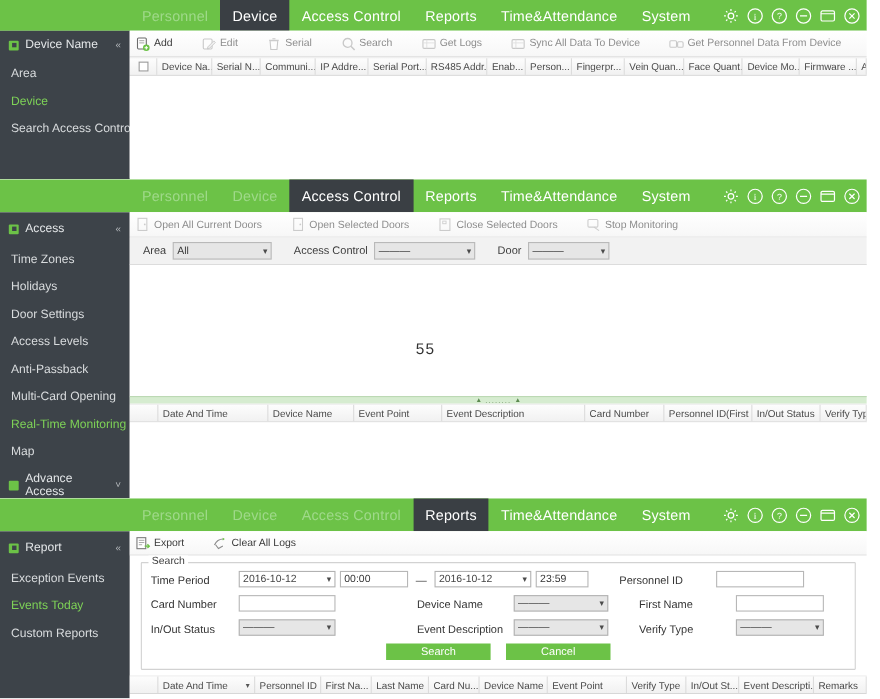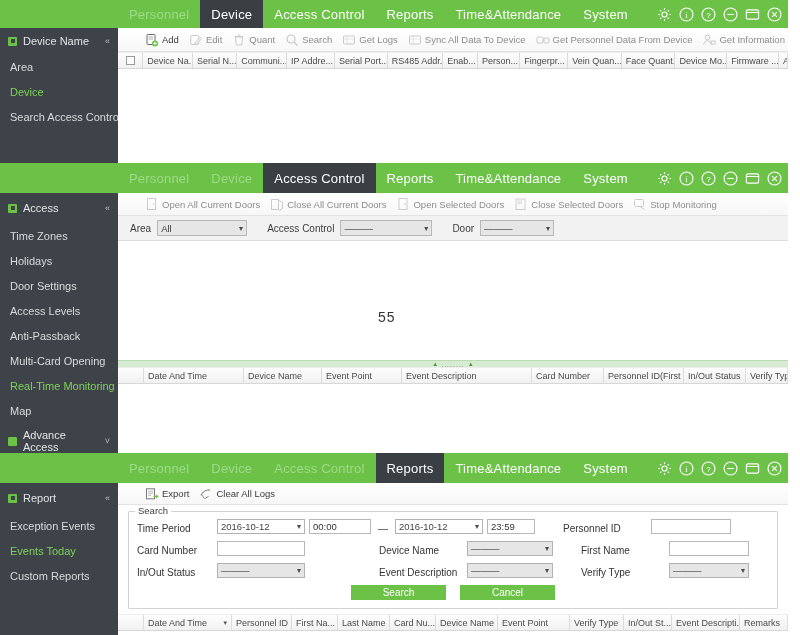--- a/index.html
+++ b/index.html
@@ -57,24 +57,24 @@
     display:flex; align-items:center; height:24px; padding:0 8px; gap:6px;
     font-size:11px; color:#e3e6e8;
   }
   .side-sub-head .sq { width:9px;height:9px;background:#6cc247;border-radius:1px;flex:none; }
   .side-sub-head .chev { margin-left:auto; font-size:9px; color:#b9bdc0; }
 
   .content { flex:1; background:#ffffff; position:relative; min-width:0; }
 
   
   .toolbar {
-    height:24px; display:flex; align-items:center; gap:0;
+    height:24px; display:flex; align-items:center; gap:16px;
     border-bottom:1px solid #e2e2e2;
     background:linear-gradient(#ffffff,#f7f7f7);
-    padding-left:22px; overflow:hidden;
+    padding-left:0; overflow:hidden;
   }
   .tb-btn {
     display:flex; align-items:center; gap:3px; padding:0 5px; height:22px;
     font-size:9.5px; color:#8d8d8d; white-space:nowrap;
   }
   .tb-btn.on { color:#3a3a3a; }
   .tb-ico { width:14px; height:14px; flex:none; opacity:.65; }
   .tb-ico.on { opacity:1; }
 
   
@@ -237,21 +237,21 @@
                   <rect x="1.8" y="2.5" width="8" height="9" rx="1" fill="#fff" stroke="#aeaeae" stroke-width="1"></rect>
                   <path d="M6 9.6l5.4-5.4 1.4 1.4L7.4 11l-1.9.5z" fill="#e9e9e9" stroke="#aeaeae" stroke-width=".8"></path>
                 </svg></span>
             <span>Edit</span>
           </div>
           <div class="tb-btn">
             <span class="tb-ico"><svg viewBox="0 0 14 14" width="14" height="14">
                   <path d="M3.5 4h7l-.7 8H4.2z" fill="#fff" stroke="#aeaeae" stroke-width="1"></path>
                   <path d="M2.6 3.6h8.8M5.6 2.2h2.8" stroke="#aeaeae" stroke-width="1"></path>
                 </svg></span>
-            <span>Quant</span>
+            <span>Serial</span>
           </div>
           <div class="tb-btn">
             <span class="tb-ico"><svg viewBox="0 0 14 14" width="14" height="14">
                   <circle cx="6" cy="6" r="4" fill="none" stroke="#aeaeae" stroke-width="1.2"></circle>
                   <path d="M9 9l3.4 3.4" stroke="#aeaeae" stroke-width="1.4"></path>
                 </svg></span>
             <span>Search</span>
           </div>
           <div class="tb-btn">
             <span class="tb-ico"><svg viewBox="0 0 14 14" width="14" height="14">
@@ -390,27 +390,20 @@
         <div class="toolbar" style="height:23px;">
           <div class="tb-btn">
             <span class="tb-ico"><svg viewBox="0 0 14 14" width="14" height="14">
                   <rect x="2.5" y="1.5" width="8" height="11" fill="none" stroke="#b4b4b4" stroke-width="1"></rect>
                   <circle cx="8.6" cy="7" r=".8" fill="#b4b4b4"></circle>
                 </svg></span>
             <span>Open All Current Doors</span>
           </div>
           <div class="tb-btn">
             <span class="tb-ico"><svg viewBox="0 0 14 14" width="14" height="14">
-                  <rect x="1.5" y="2.5" width="7" height="10" fill="none" stroke="#b4b4b4" stroke-width="1"></rect>
-                  <path d="M9 3.5l3.5 2v6l-3.5 2" fill="none" stroke="#b4b4b4" stroke-width="1"></path>
-                </svg></span>
-            <span>Close All Current Doors</span>
-          </div>
-          <div class="tb-btn">
-            <span class="tb-ico"><svg viewBox="0 0 14 14" width="14" height="14">
                   <rect x="3" y="1.5" width="8" height="11" fill="none" stroke="#b4b4b4" stroke-width="1"></rect>
                   <circle cx="9" cy="7" r=".8" fill="#b4b4b4"></circle>
                 </svg></span>
             <span>Open Selected Doors</span>
           </div>
           <div class="tb-btn">
             <span class="tb-ico"><svg viewBox="0 0 14 14" width="14" height="14">
                   <rect x="2" y="2" width="9" height="10.5" fill="none" stroke="#b4b4b4" stroke-width="1"></rect>
                   <rect x="4.5" y="4" width="3" height="2.4" fill="none" stroke="#b4b4b4" stroke-width=".8"></rect>
                 </svg></span>

